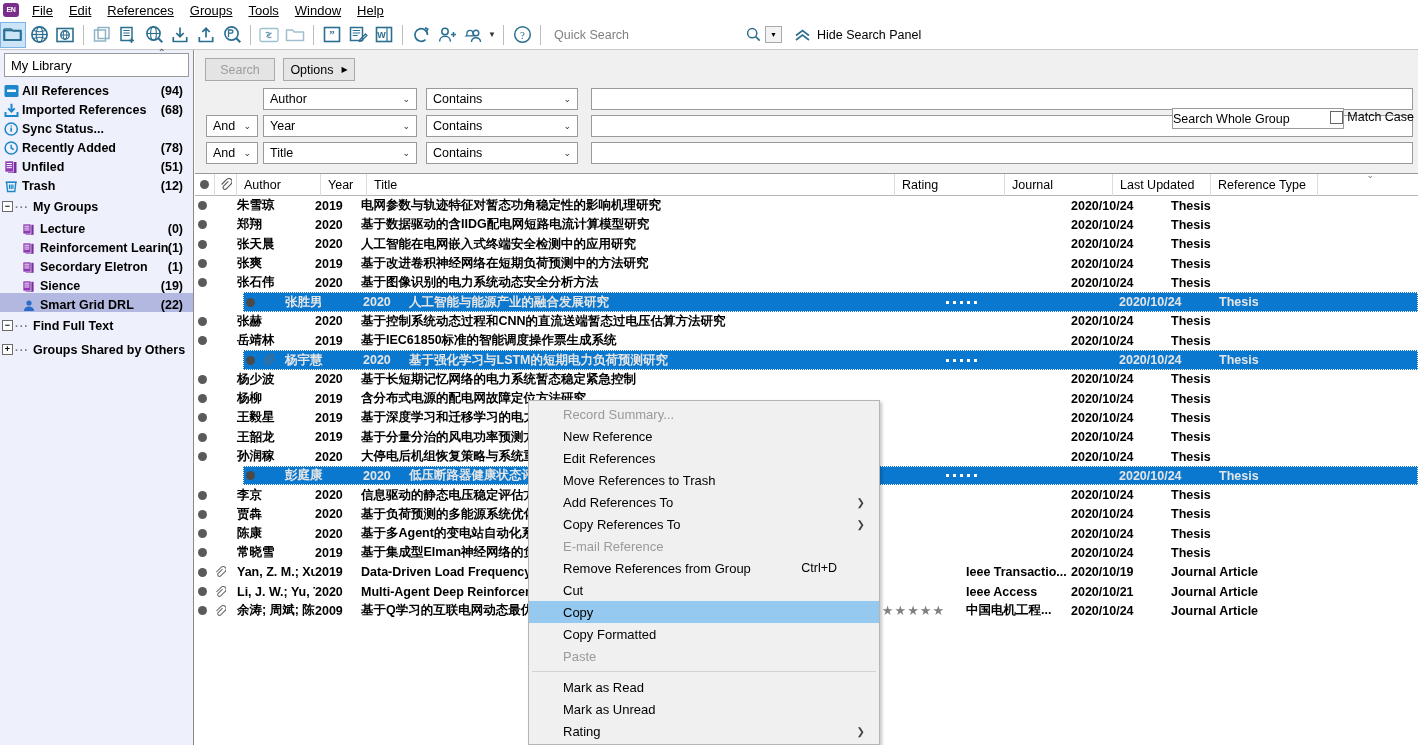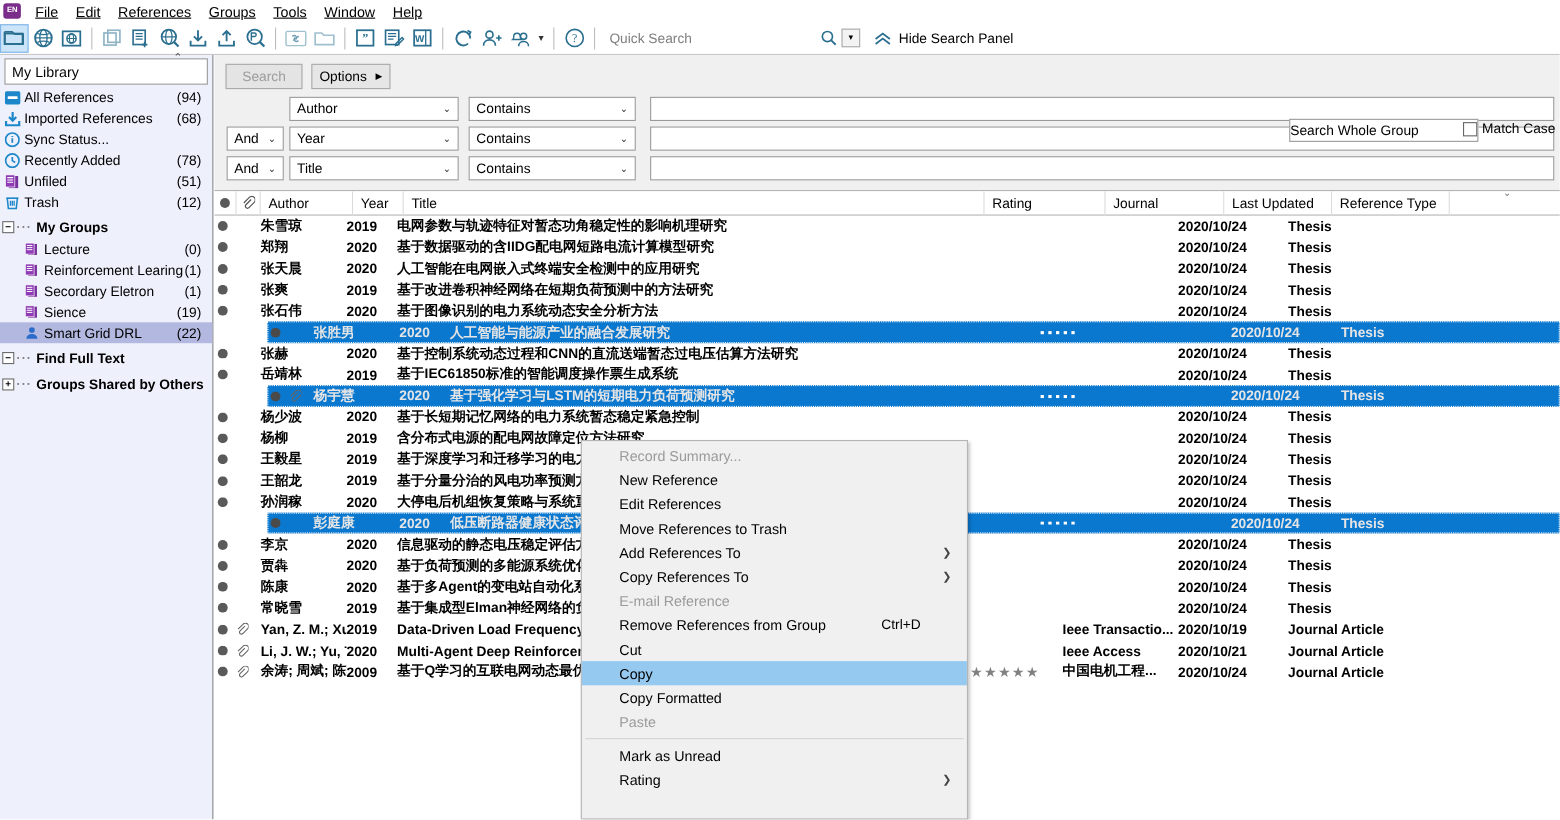--- a/index.html
+++ b/index.html
@@ -64,22 +64,22 @@
   }
   .lib-header {
     position: relative; margin: 3px 4px 2px 4px; height: 24px;
     background: #fff; border: 1px solid #9a9a9a;
     display: flex; align-items: center; padding-left: 6px; font-size: 13px;
   }
   .lib-collapse {
     position: absolute; right: 22px; top: -7px; font-size: 10px; color: #555;
   }
   .side-item {
-    height: 19px; display: flex; align-items: center; padding-left: 4px;
-    font-size: 12.5px; cursor: default; color: #000;
+    height: 19px; display: flex; align-items: flex-end; padding-left: 4px;
+    font-size: 12.5px; cursor: default; color: #000; font-weight: bold;
   }
   .side-item.sel { background: #b3b8e0; }
   .side-item .ico { width: 18px; flex: none; display: flex; align-items: center; }
   .side-item .lbl { flex: 1; white-space: nowrap; overflow: hidden; }
   .side-item .cnt { padding-right: 10px; font-size: 12.5px; }
   .side-group {
     height: 21px; display: flex; align-items: center; font-size: 12.5px;
     font-weight: bold; padding-left: 2px; margin-top: 3px;
   }
   .expander {
@@ -940,20 +940,23 @@
         <span>Copy</span>
       </div>
       <div class="ctx-item">
         <span>Copy Formatted</span>
       </div>
       <div class="ctx-item disabled">
         <span>Paste</span>
       </div>
       <div class="ctx-sep"></div>
       <div class="ctx-item">
+        <span>Mark as Read</span>
+      </div>
+      <div class="ctx-item">
         <span>Mark as Unread</span>
       </div>
       <div class="ctx-item">
         <span>Rating</span>
         <span class="submenu-arrow">❯</span>
       </div>
     </div>
 
 </div>
 

